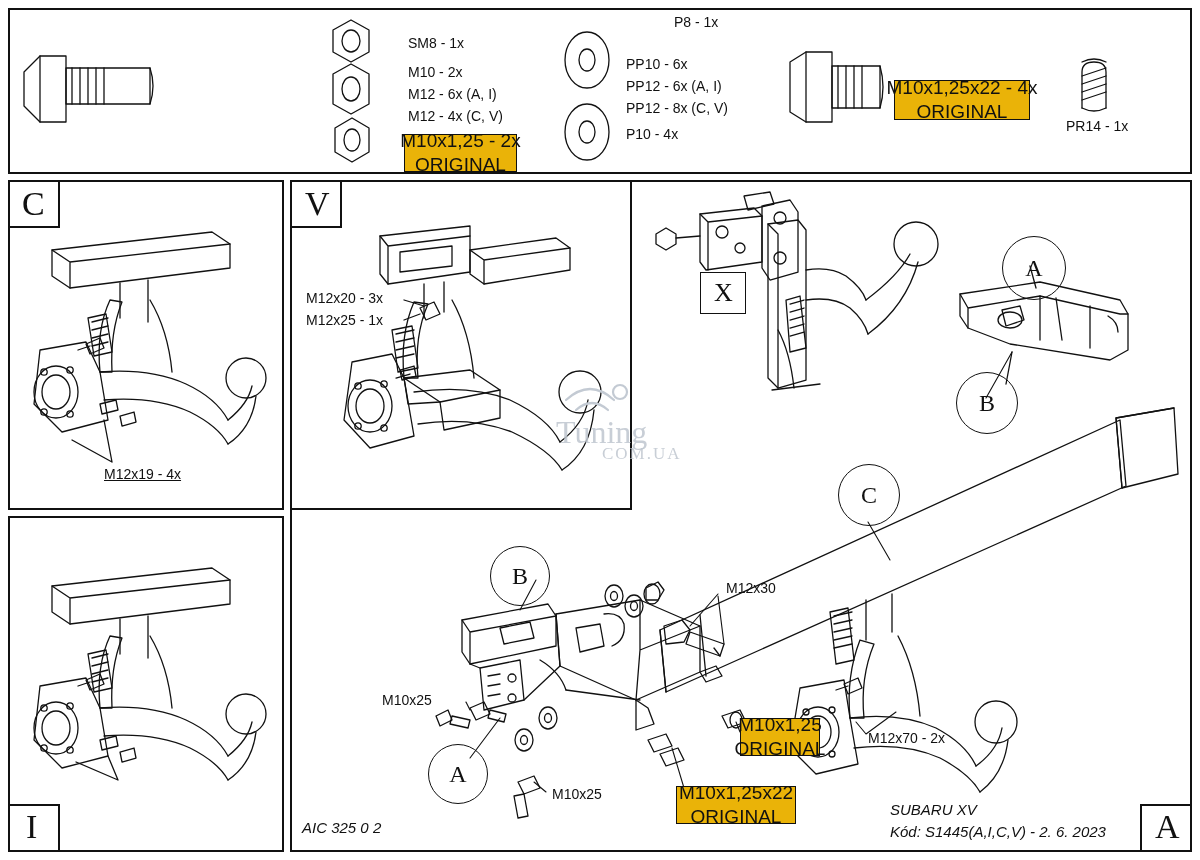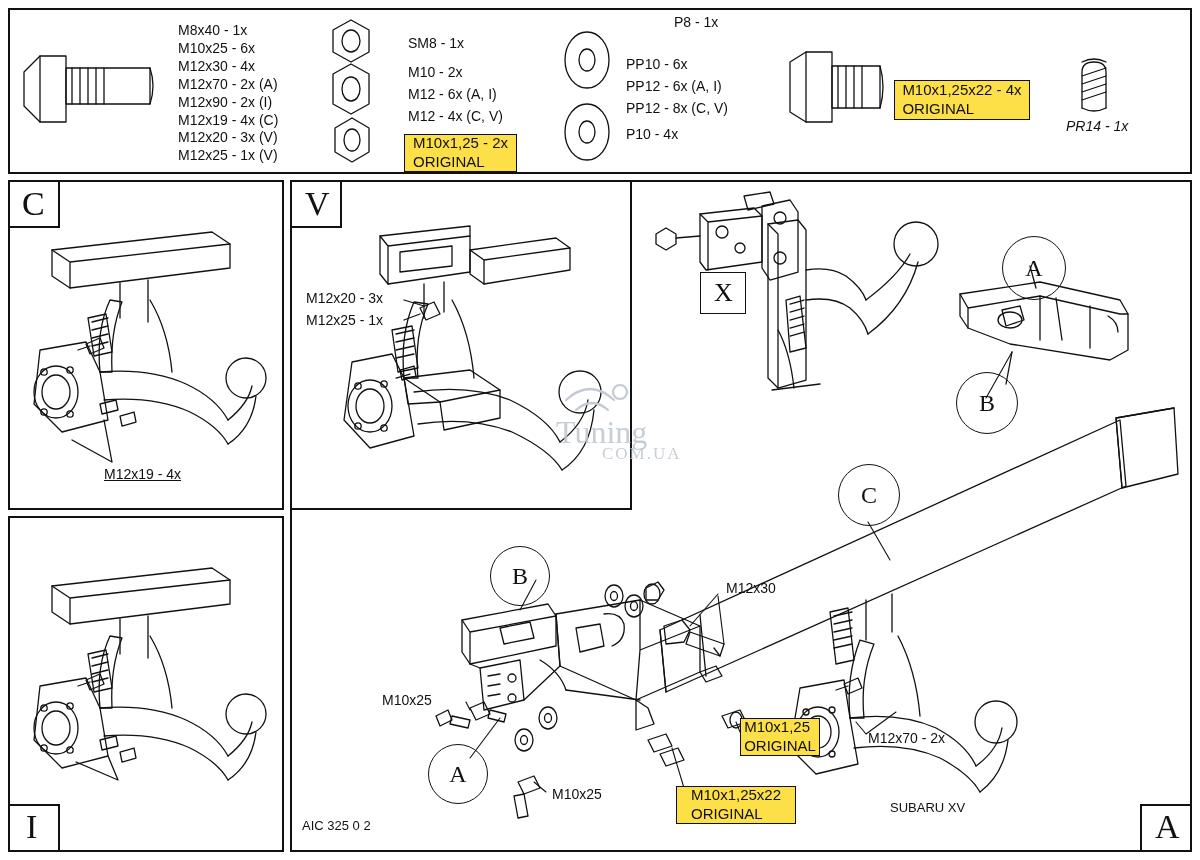--- a/index.html
+++ b/index.html
@@ -2,25 +2,25 @@
 <html><head>
 <meta charset="utf-8">
 <style>
   html,body{margin:0;padding:0;background:#ffffff;}
   body{width:1200px;height:860px;font-family:"Liberation Sans",sans-serif;color:#111;overflow:hidden;}
   #sheet{position:relative;width:1200px;height:860px;}
 
   .bx{position:absolute;border:2px solid #111;box-sizing:border-box;background:transparent;}
   .lbl{position:absolute;white-space:pre;line-height:1.28;color:#111;}
   .f14{font-size:14px;}
-  .f15{font-size:13px;}
+  .f15{font-size:15px;font-style:italic;}
   .big{font-size:34px;font-family:"Liberation Serif",serif;}
-  .boxed{position:absolute;border:1.6px solid #111;box-sizing:border-box;background:#fde047;
+  .boxed{position:absolute;border:1.6px solid #111;box-sizing:border-box;background:#eab308;
          display:flex;flex-direction:column;align-items:center;justify-content:center;
-         font-size:15px;line-height:1.25;text-align:left;white-space:pre;}
+         font-size:19px;line-height:1.25;text-align:center;white-space:pre;}
   .circ{position:absolute;border:1.6px solid #111;border-radius:50%;display:flex;
         align-items:center;justify-content:center;font-family:"Liberation Serif",serif;
         font-size:24px;background:transparent;}
   svg{position:absolute;left:0;top:0;width:1200px;height:860px;pointer-events:none;}
   .wm{position:absolute;color:#bfc6cf;font-family:"Liberation Serif",serif;opacity:.85;}
 </style>
 </head>
 <body>
 
 <div id="sheet">
@@ -314,46 +314,38 @@
       </g>
 
       <g stroke="#c3cad3" stroke-width="2.2">
         <path d="M566 400 Q590 378 614 400"></path>
         <path d="M576 410 Q592 396 608 410"></path>
         <circle cx="620" cy="392" r="7"></circle>
       </g>
     </g>
   </svg>
 
-  <div class="lbl f14" style="left:178px;top:22px;">M8x40 - 1x
-M10x25 - 6x
-M12x30 - 4x
-M12x70 - 2x (A)
-M12x90 - 2x (I)
-M12x19 - 4x (C)
-M12x20 - 3x (V)
-M12x25 - 1x (V)</div>
 
   <div class="lbl f14" style="left:408px;top:35px;">SM8 - 1x</div>
   <div class="lbl f14" style="left:408px;top:64px;">M10 - 2x</div>
   <div class="lbl f14" style="left:408px;top:86px;">M12 - 6x (A, I)</div>
   <div class="lbl f14" style="left:408px;top:108px;">M12 - 4x (C, V)</div>
   <div class="boxed" style="left:404px;top:134px;width:113px;height:38px;">M10x1,25 - 2x
 ORIGINAL</div>
 
   <div class="lbl f14" style="left:626px;top:14px;margin-left:48px;">P8 - 1x</div>
   <div class="lbl f14" style="left:626px;top:56px;">PP10 - 6x</div>
   <div class="lbl f14" style="left:626px;top:78px;">PP12 - 6x (A, I)</div>
   <div class="lbl f14" style="left:626px;top:100px;">PP12 - 8x (C, V)</div>
   <div class="lbl f14" style="left:626px;top:126px;">P10 - 4x</div>
 
   <div class="boxed" style="left:894px;top:80px;width:136px;height:40px;">M10x1,25x22 - 4x
 ORIGINAL</div>
 
-  <div class="lbl f14" style="left:1066px;top:118px;font-style:italic;">PR14 - 1x</div>
+  <div class="lbl f14" style="left:1066px;top:118px;">PR14 - 1x</div>
 
   <div class="lbl f14" style="left:104px;top:466px;text-decoration:underline;">M12x19 - 4x</div>
 
 
   <div class="lbl f14" style="left:306px;top:290px;">M12x20 - 3x</div>
   <div class="lbl f14" style="left:306px;top:312px;">M12x25 - 1x</div>
 
   <div class="bx" style="left:700px;top:272px;width:46px;height:42px;border-width:1.6px;"></div>
   <div class="lbl" style="left:714px;top:276px;font-size:26px;font-family:'Liberation Serif',serif;">X</div>
 
@@ -368,17 +360,18 @@
   <div class="lbl f14" style="left:552px;top:786px;">M10x25</div>
   <div class="lbl f14" style="left:868px;top:730px;">M12x70 - 2x</div>
 
   <div class="boxed" style="left:740px;top:718px;width:80px;height:38px;">M10x1,25
 ORIGINAL</div>
   <div class="boxed" style="left:676px;top:786px;width:120px;height:38px;">M10x1,25x22
 ORIGINAL</div>
 
   <div class="lbl f15" style="left:302px;top:818px;">AIC 325 0 2</div>
   <div class="lbl f15" style="left:890px;top:800px;">SUBARU XV</div>
+  <div class="lbl f15" style="left:890px;top:822px;">Kód: S1445(A,I,C,V) - 2. 6. 2023</div>
 
   <div class="wm" style="left:556px;top:414px;font-size:32px;">Tuning</div>
   <div class="wm" style="left:602px;top:444px;font-size:17px;letter-spacing:2px;text-align:right;">COM.UA</div>
 
 </div>
 
 </body></html>

